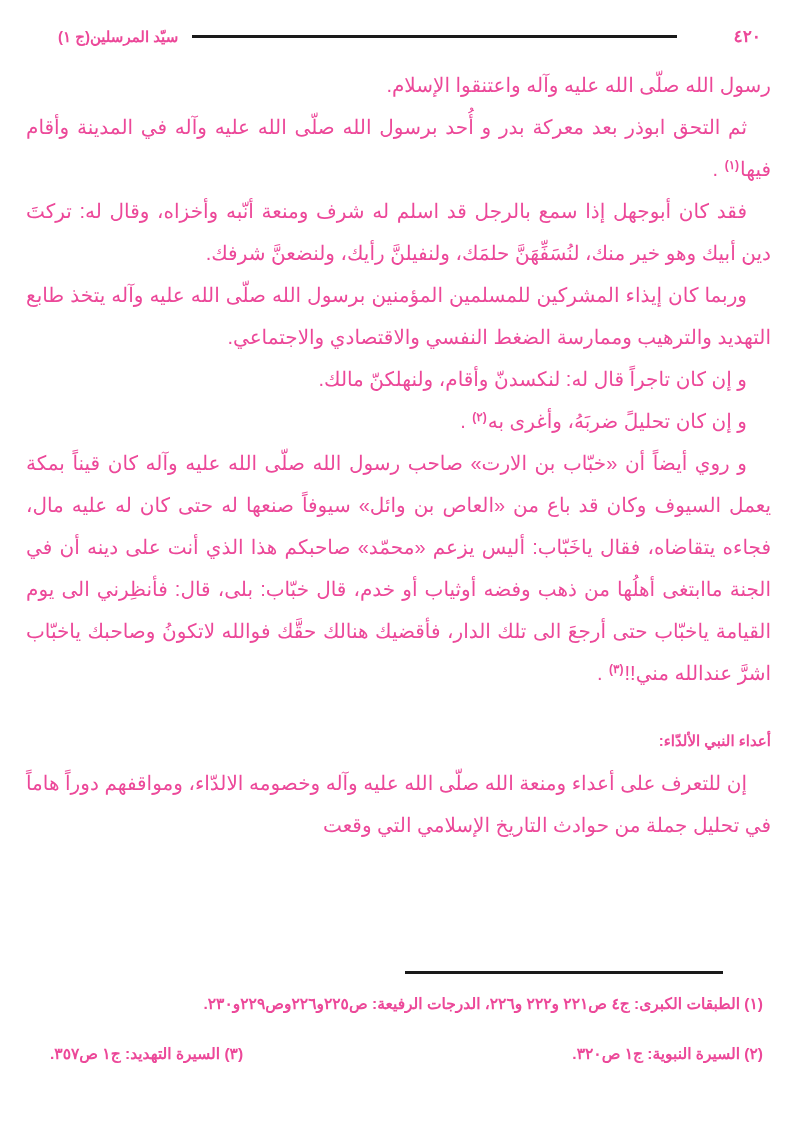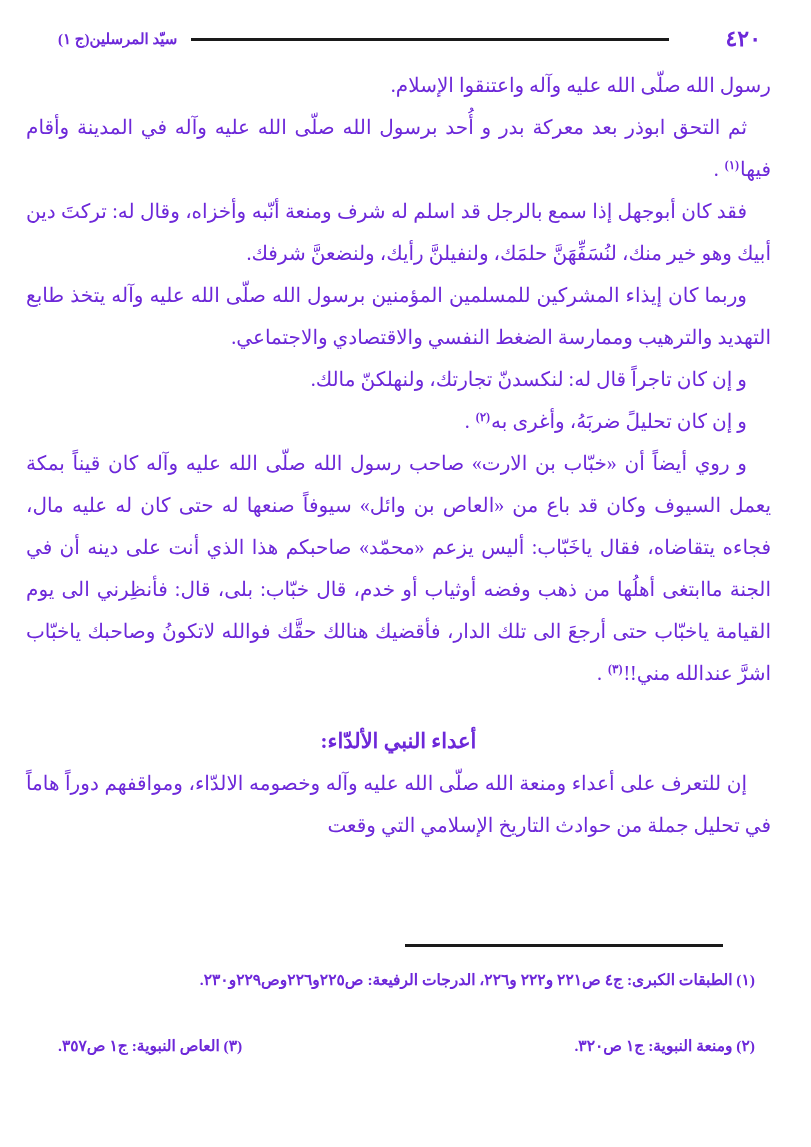--- a/index.html
+++ b/index.html
@@ -5,22 +5,22 @@
   html, body {
     margin: 0;
     padding: 0;
     background: #ffffff;
   }
   .page {
     position: relative;
     width: 811px;
     height: 1134px;
     background: #ffffff;
-    color: #6d28d9;
-    font-family: Liberation Serif, serif;
+    color: #ec4899;
+    font-family: Liberation Sans, sans-serif;
     overflow: hidden;
   }
   
   .header {
     position: absolute;
     top: 26px;
     left: 58px;
     right: 50px;
     display: flex;
     align-items: center;
@@ -30,21 +30,21 @@
     font-size: 15px;
     font-weight: bold;
     white-space: nowrap;
   }
   .header-rule {
     flex: 1;
     height: 3px;
     background: #1a1a1a;
   }
   .page-number {
-    font-size: 22px;
+    font-size: 17px;
     font-weight: bold;
     white-space: nowrap;
     margin-left: 43px;
   }
   
   .body-text {
     position: absolute;
     top: 64px;
     right: 40px;
     left: 26px;
@@ -57,41 +57,41 @@
   .para.indent { text-indent: 24px; }
   .fnref {
     font-size: 12px;
     font-weight: bold;
     vertical-align: 7px;
     line-height: 0;
     margin: 0 1px;
   }
   .section-heading {
     margin: 26px 0 0 0;
-    font-size: 21px;
+    font-size: 15px;
     font-weight: bold;
     line-height: 42px;
-    text-align: center;
+    text-align: right;
   }
   
   .footer {
     position: absolute;
     bottom: 55px;
     left: 42px;
     right: 40px;
     direction: rtl;
   }
   .fn-rule {
     width: 318px;
     height: 3px;
     background: #1a1a1a;
     margin: 0 48px 13px 0; 
   }
   .fn {
-    margin: 16px;
+    margin: 8px;
     font-size: 15.5px;
     font-weight: bold;
     line-height: 34px;
     white-space: nowrap;
   }
   .fn-row {
     display: flex;
     justify-content: space-between;
   }
 </style>
@@ -109,36 +109,36 @@
   <div class="body-text">
 
     <p class="para"><span>رسول الله صلّى الله عليه وآله واعتنقوا الإسلام.</span></p>
 
     <p class="para indent"><span>ثم التحق ابوذر بعد معركة بدر و أُحد برسول الله صلّى الله عليه وآله في المدينة وأقام فيها</span><sup class="fnref">(١)</sup><span> .</span></p>
 
     <p class="para indent"><span>فقد كان أبوجهل إذا سمع بالرجل قد اسلم له شرف ومنعة أنّبه وأخزاه، وقال له: تركتَ دين أبيك وهو خير منك، لنُسَفِّهَنَّ حلمَك، ولنفيلنَّ رأيك، ولنضعنَّ شرفك.</span></p>
 
     <p class="para indent"><span>وربما كان إيذاء المشركين للمسلمين المؤمنين برسول الله صلّى الله عليه وآله يتخذ طابع التهديد والترهيب وممارسة الضغط النفسي والاقتصادي والاجتماعي.</span></p>
 
-    <p class="para indent"><span>و إن كان تاجراً قال له: لنكسدنّ تجارتك، ولنهلكنّ مالك.</span></p>
+    <p class="para indent"><span>و إن كان تاجراً قال له: لنكسدنّ وأقام، ولنهلكنّ مالك.</span></p>
 
     <p class="para indent"><span>و إن كان تحليلً ضربَهُ، وأغرى به</span><sup class="fnref">(٢)</sup><span> .</span></p>
 
     <p class="para indent"><span>و روي أيضاً أن «خبّاب بن الارت» صاحب رسول الله صلّى الله عليه وآله كان قيناً بمكة يعمل السيوف وكان قد باع من «العاص بن وائل» سيوفاً صنعها له حتى كان له عليه مال، فجاءه يتقاضاه، فقال ياخَبّاب: أليس يزعم «محمّد» صاحبكم هذا الذي أنت على دينه أن في الجنة ماابتغى أهلُها من ذهب وفضه أوثياب أو خدم، قال خبّاب: بلى، قال: فأنظِرني الى يوم القيامة ياخبّاب حتى أرجعَ الى تلك الدار، فأقضيك هنالك حقَّك فوالله لاتكونُ وصاحبك ياخبّاب اشرَّ عندالله مني!!</span><sup class="fnref">(٣)</sup><span> .</span></p>
 
     <h2 class="section-heading">أعداء النبي الألدّاء:</h2>
 
     <p class="para indent"><span>إن للتعرف على أعداء ومنعة الله صلّى الله عليه وآله وخصومه الالدّاء، ومواقفهم دوراً هاماً في تحليل جملة من حوادث التاريخ الإسلامي التي وقعت</span></p>
 
   </div>
 
   <div class="footer">
     <div class="fn-rule"></div>
 
     <p class="fn" dir="rtl"><b>(١)</b> <span>الطبقات الكبرى: ج٤ ص٢٢١ و٢٢٢ و٢٢٦، الدرجات الرفيعة: ص٢٢٥و٢٢٦وص٢٢٩و٢٣٠.</span></p>
 
     <div class="fn-row">
-      <p class="fn" dir="rtl"><b>(٢)</b> <span>ومنعة النبوية: ج١ ص٣٢٠.</span></p>
-      <p class="fn" dir="rtl"><b>(٣)</b> <span>العاص النبوية: ج١ ص٣٥٧.</span></p>
+      <p class="fn" dir="rtl"><b>(٢)</b> <span>السيرة النبوية: ج١ ص٣٢٠.</span></p>
+      <p class="fn" dir="rtl"><b>(٣)</b> <span>السيرة التهديد: ج١ ص٣٥٧.</span></p>
     </div>
   </div>
 
 </div>
 
 </body></html>

